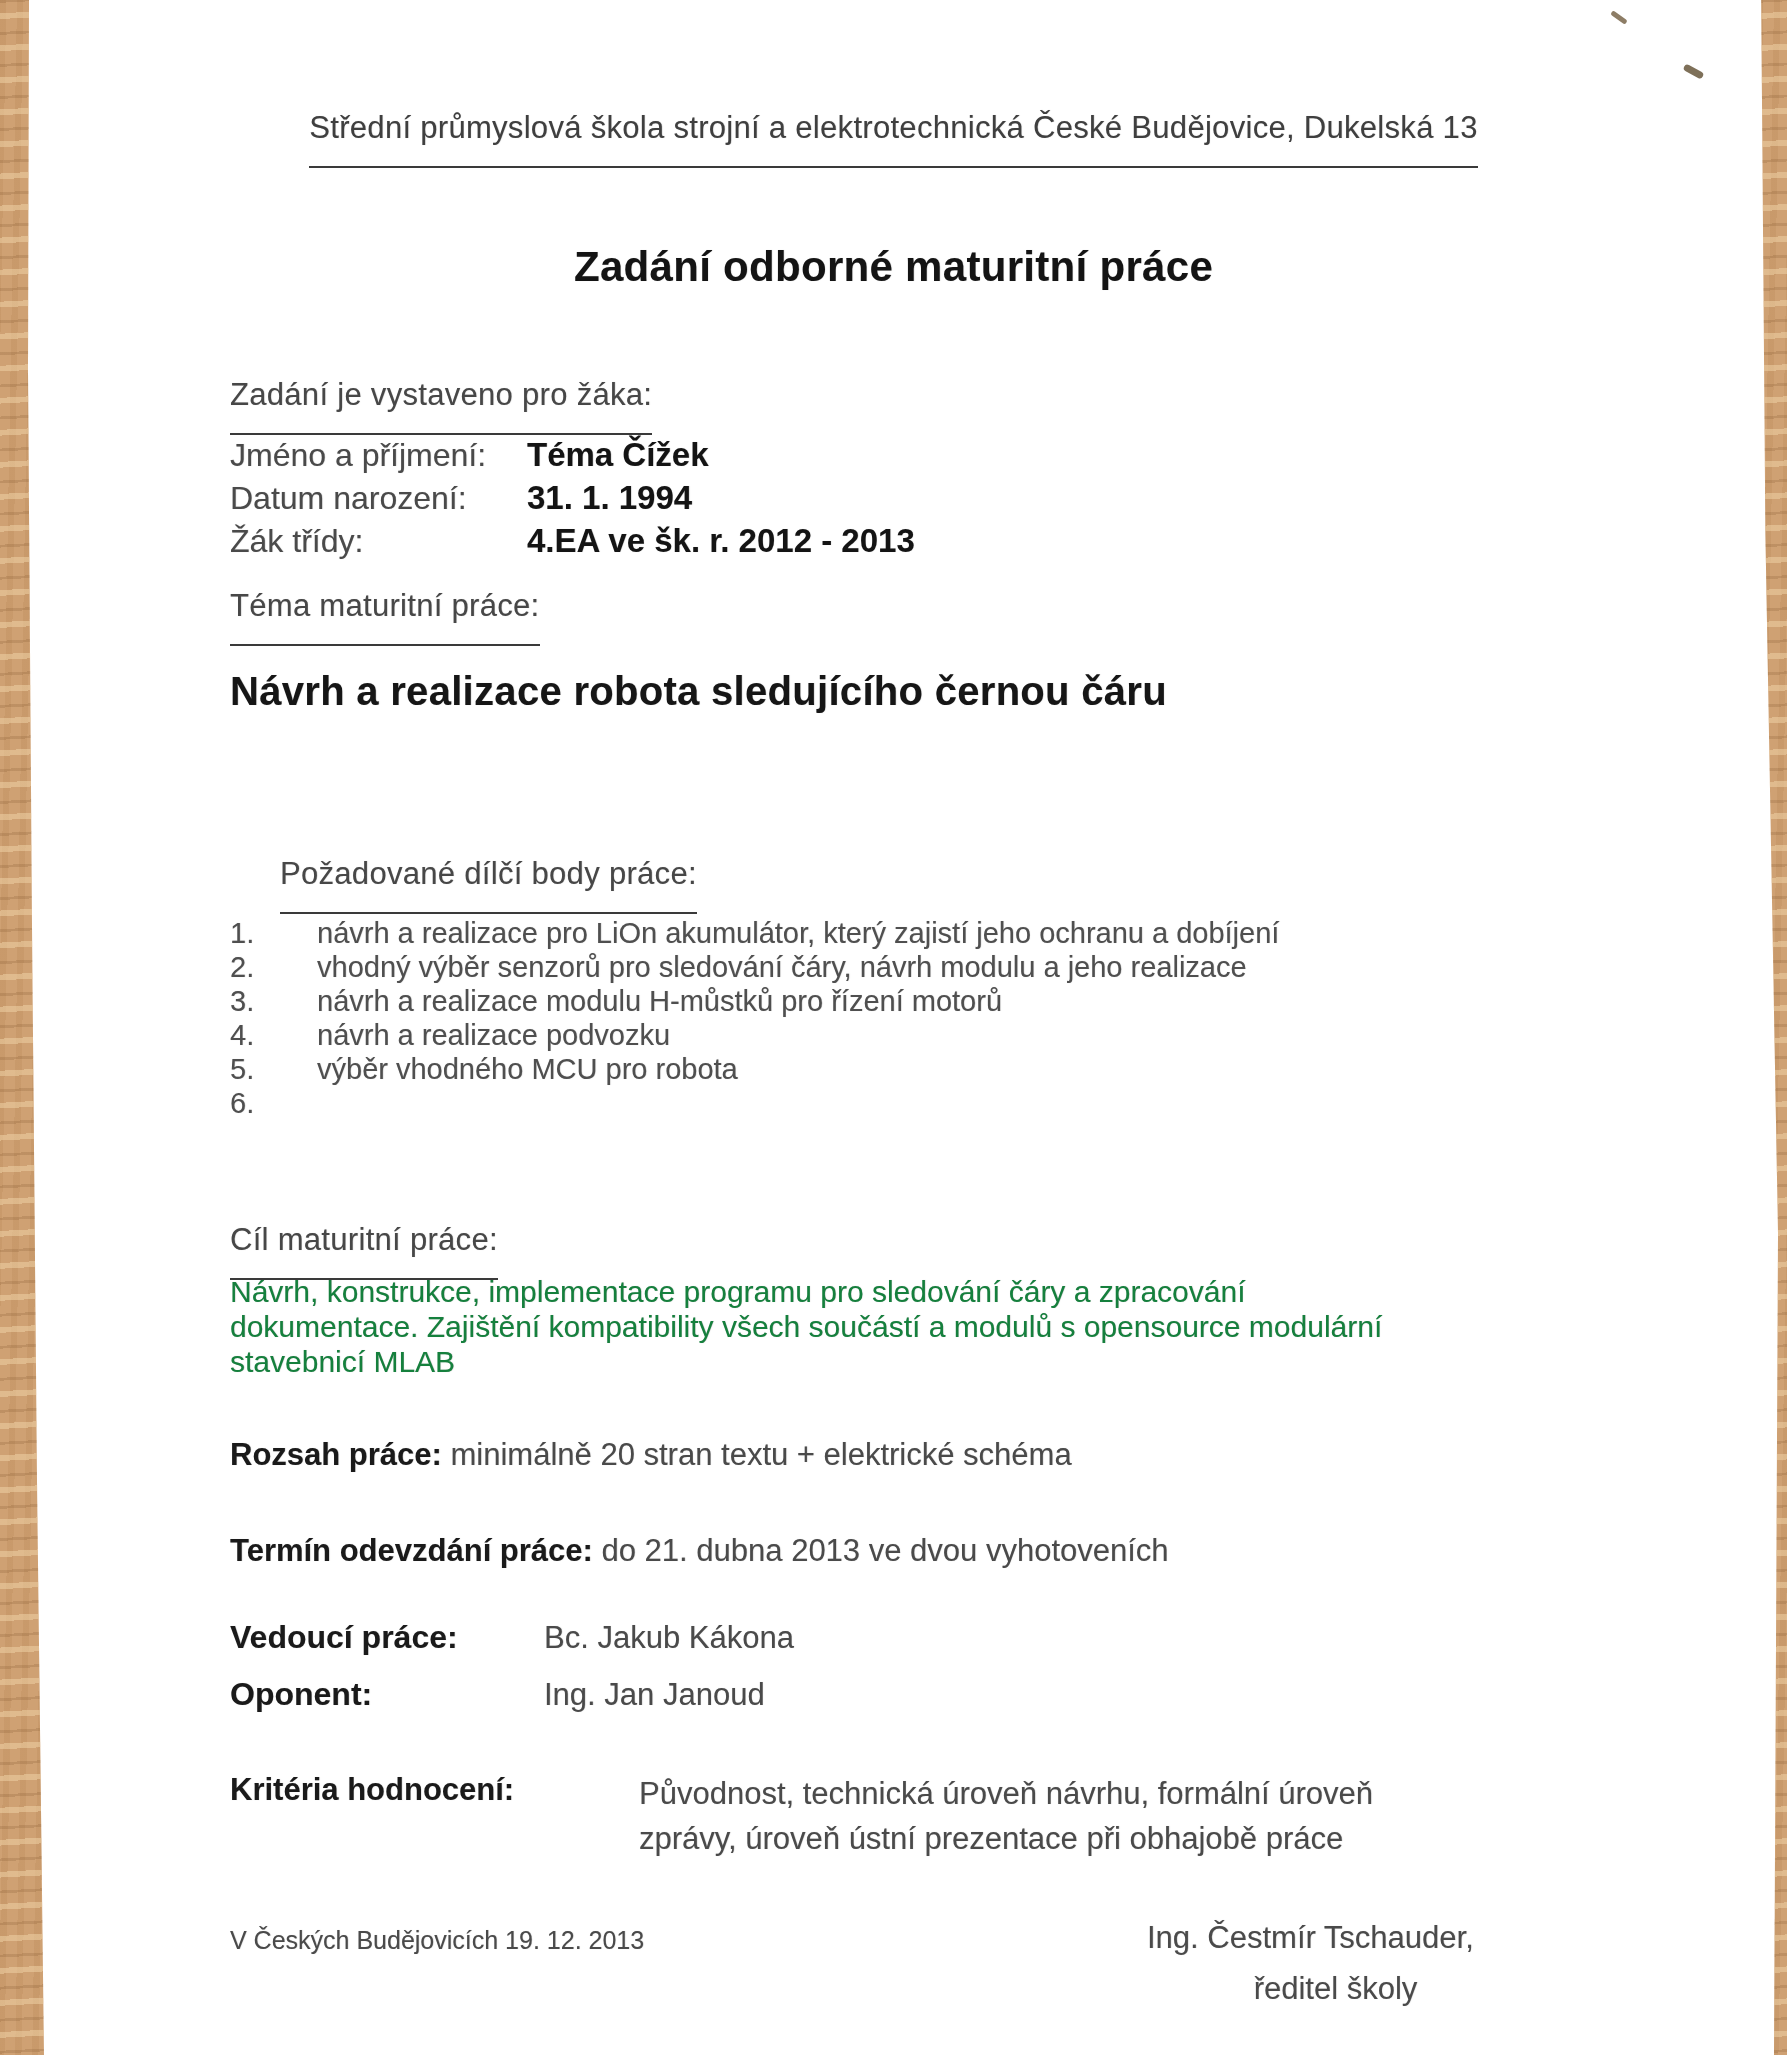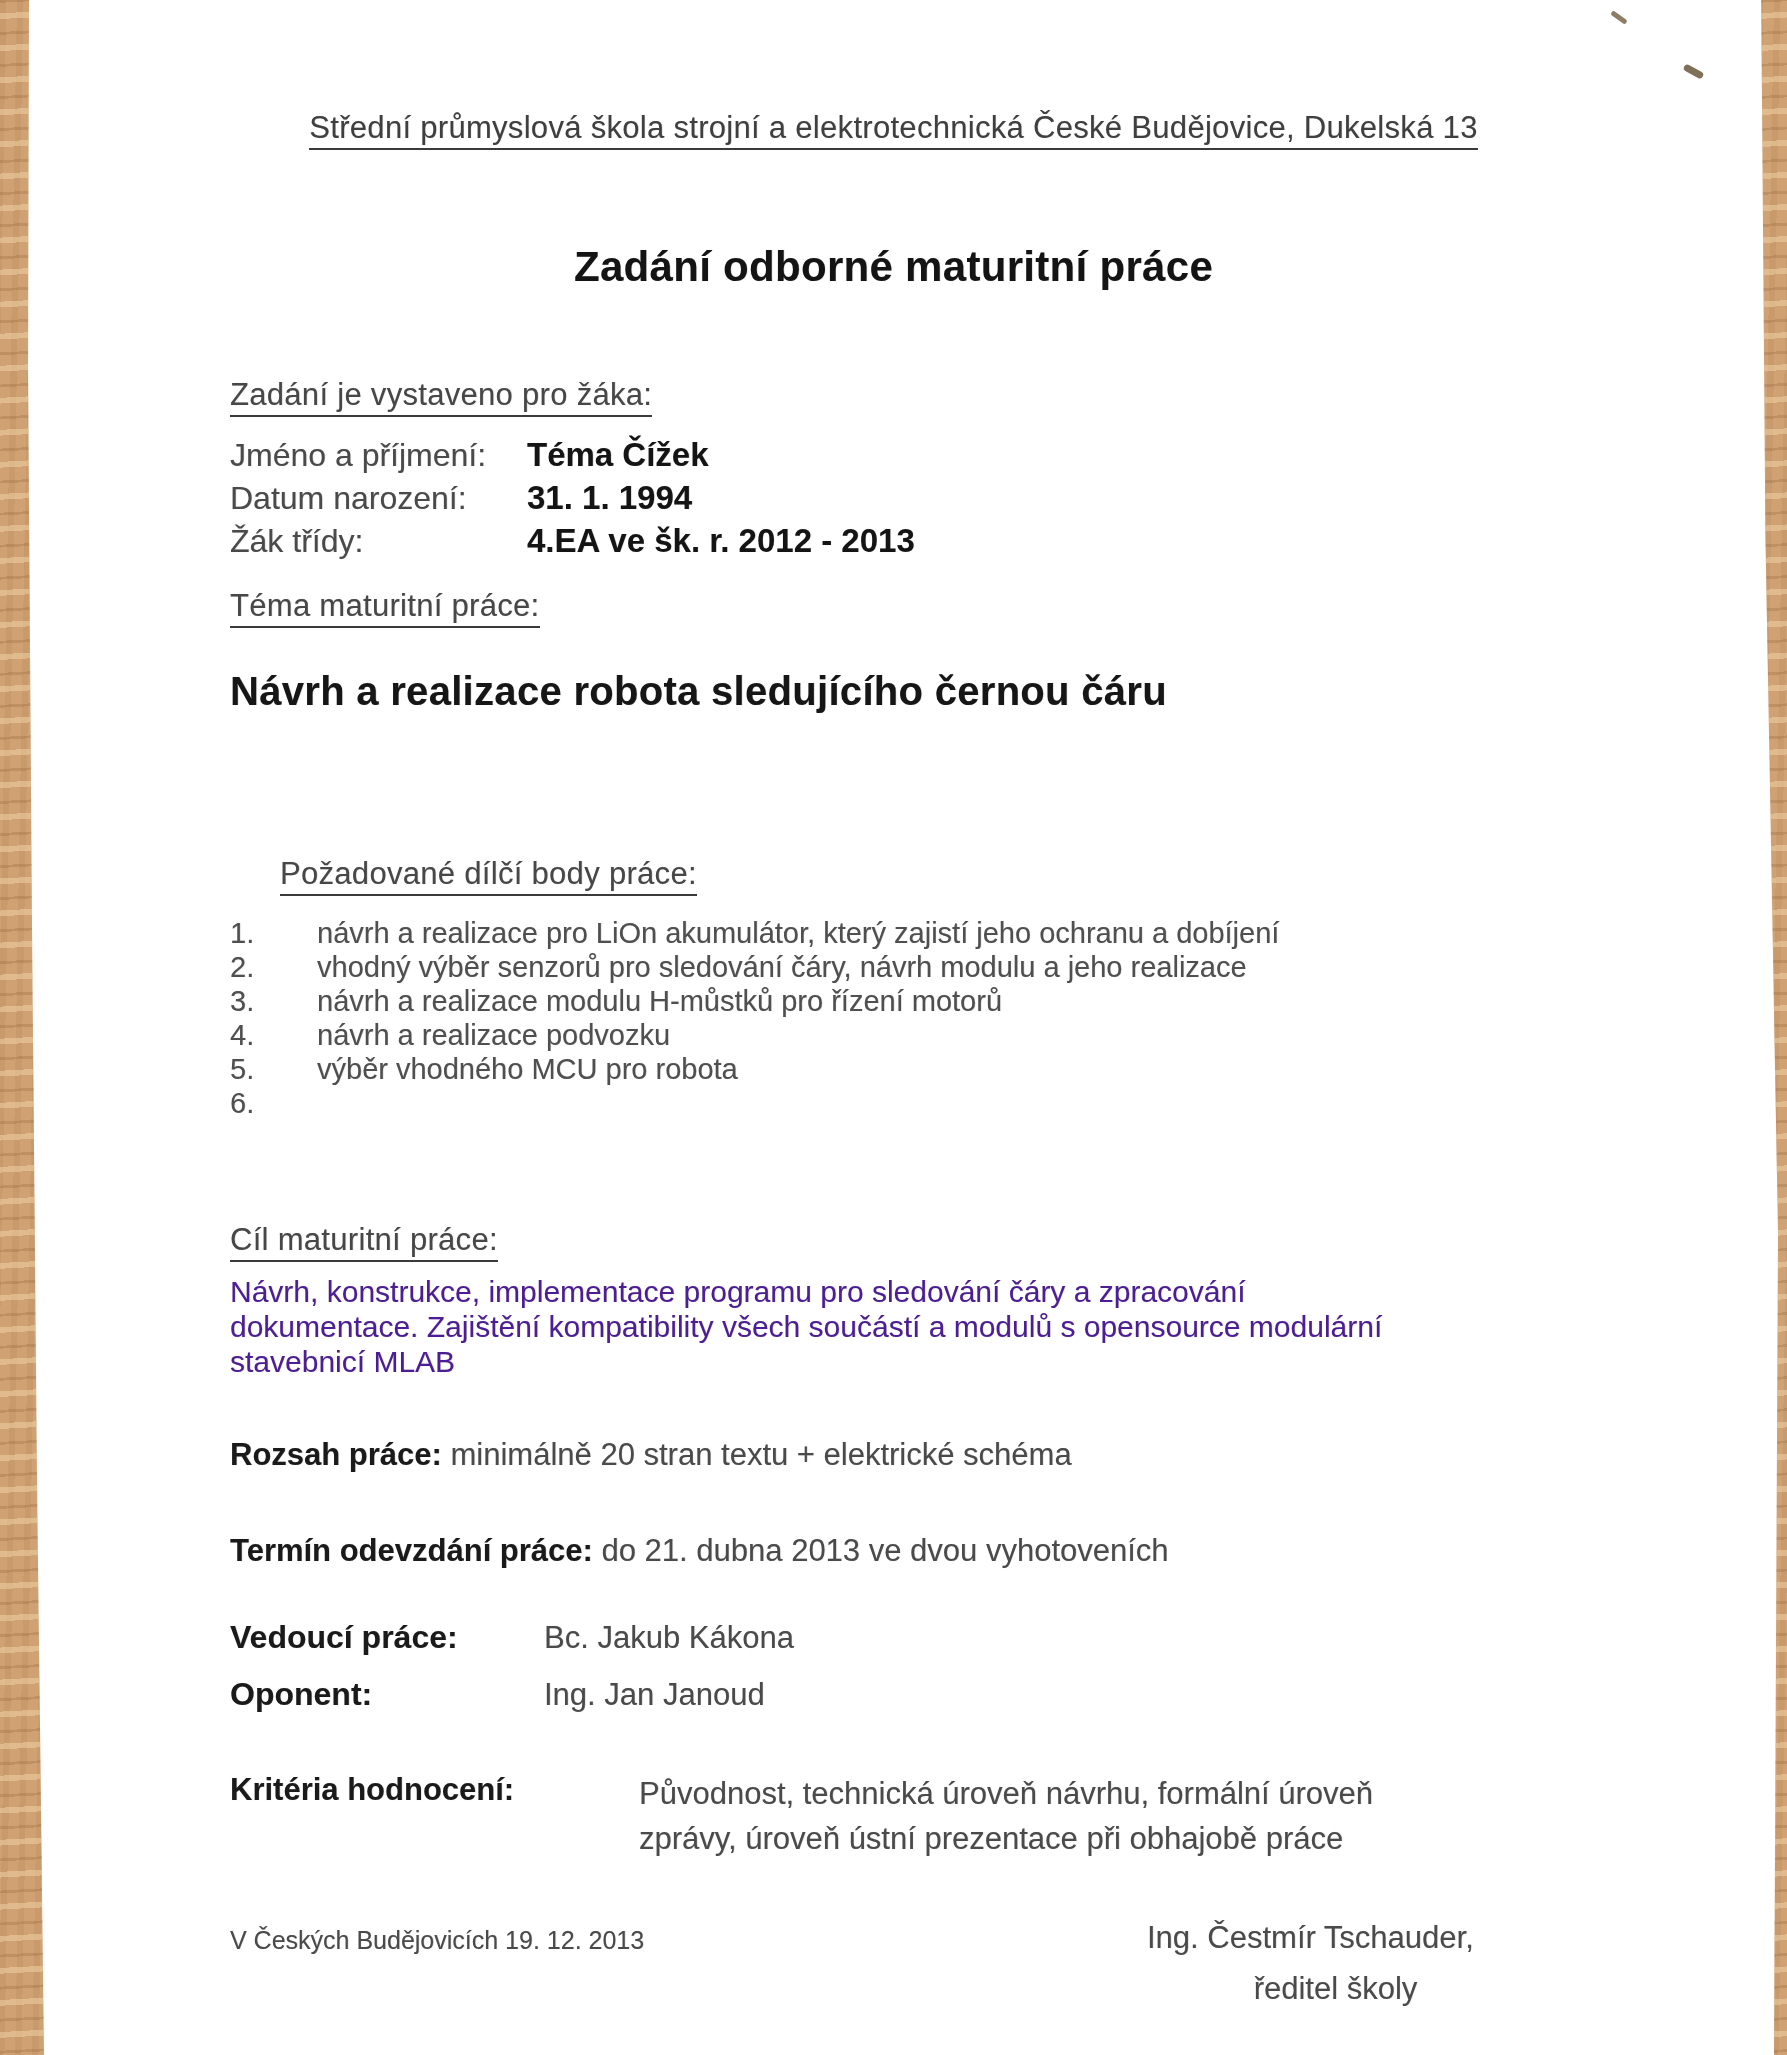--- a/index.html
+++ b/index.html
@@ -40,21 +40,21 @@
   }
   
   .speck { position: absolute; border-radius: 3.5px; }
   .speck-1 { top: 15.4px;  left: 1610px; width: 18px; height: 4.9px;  background: #8d7d66; transform: rotate(36deg); }
   .speck-2 { top: 68px;  left: 1683px; width: 21px; height: 7px; background: #7e7059; transform: rotate(28deg); }
   
   .abs { position: absolute; white-space: nowrap; }
   .scan-soft { text-shadow: 0.4px 0.4px 0.7px rgba(95, 95, 95, 0.38); }
   .u {
     border-bottom: 2.8px solid #3a3a3a;
-    padding-bottom: 3px;
+    padding-bottom: 21px;
   }
   .heading { font-size: 31px; color: #474747; letter-spacing: 0.3px; }
   
   .school-header { top: 110px; left: 230px; width: 1327px; text-align: center; font-size: 31px; color: #3f3f3f; letter-spacing: 0.3px; }
   .doc-title { top: 243px; left: 230px; width: 1327px; text-align: center; font-size: 42px; font-weight: bold; color: #141414; letter-spacing: 0.3px; }
 
   .student-heading { top: 377px; left: 230px; }
   .prow { left: 230px; font-size: 32px; color: #4a4a4a; }
   .row-name  { top: 436px; }
   .row-birth { top: 479px; }
@@ -64,21 +64,21 @@
 
   .topic-heading { top: 588px; left: 230px; text-align: right; }
   .topic-title { top: 669px; left: 230px; font-size: 40px; font-weight: bold; color: #161616; letter-spacing: 0.3px; }
 
   .req-heading { top: 856px; left: 244px; margin-left: 36px; }
   .req-list { top: 916px; left: 230px; font-size: 29px; color: #4f4f4f; }
   .req-item { display: flex; line-height: 34px; }
   .req-num { width: 87px; flex: 0 0 87px; }
 
   .goal-heading { top: 1222px; left: 230px; }
-  .goal-text { top: 1274px; left: 230px; font-size: 30px; line-height: 35px; color: #4c1d95; }
+  .goal-text { top: 1274px; left: 230px; font-size: 30px; line-height: 35px; color: #15803d; }
 
   .inline-line { left: 230px; font-size: 31px; color: #4a4a4a; }
   .scope-line { top: 1437px; }
   .deadline-line { top: 1533px; }
   .blabel { font-weight: bold; color: #1a1a1a; }
 
   .vrow { left: 230px; font-size: 31px; color: #4a4a4a; }
   .supervisor-row { top: 1619px; }
   .opponent-row { top: 1676px; }
   .vlabel { display: inline-block; width: 314px; font-weight: bold; color: #1a1a1a; font-size: 32px; }

